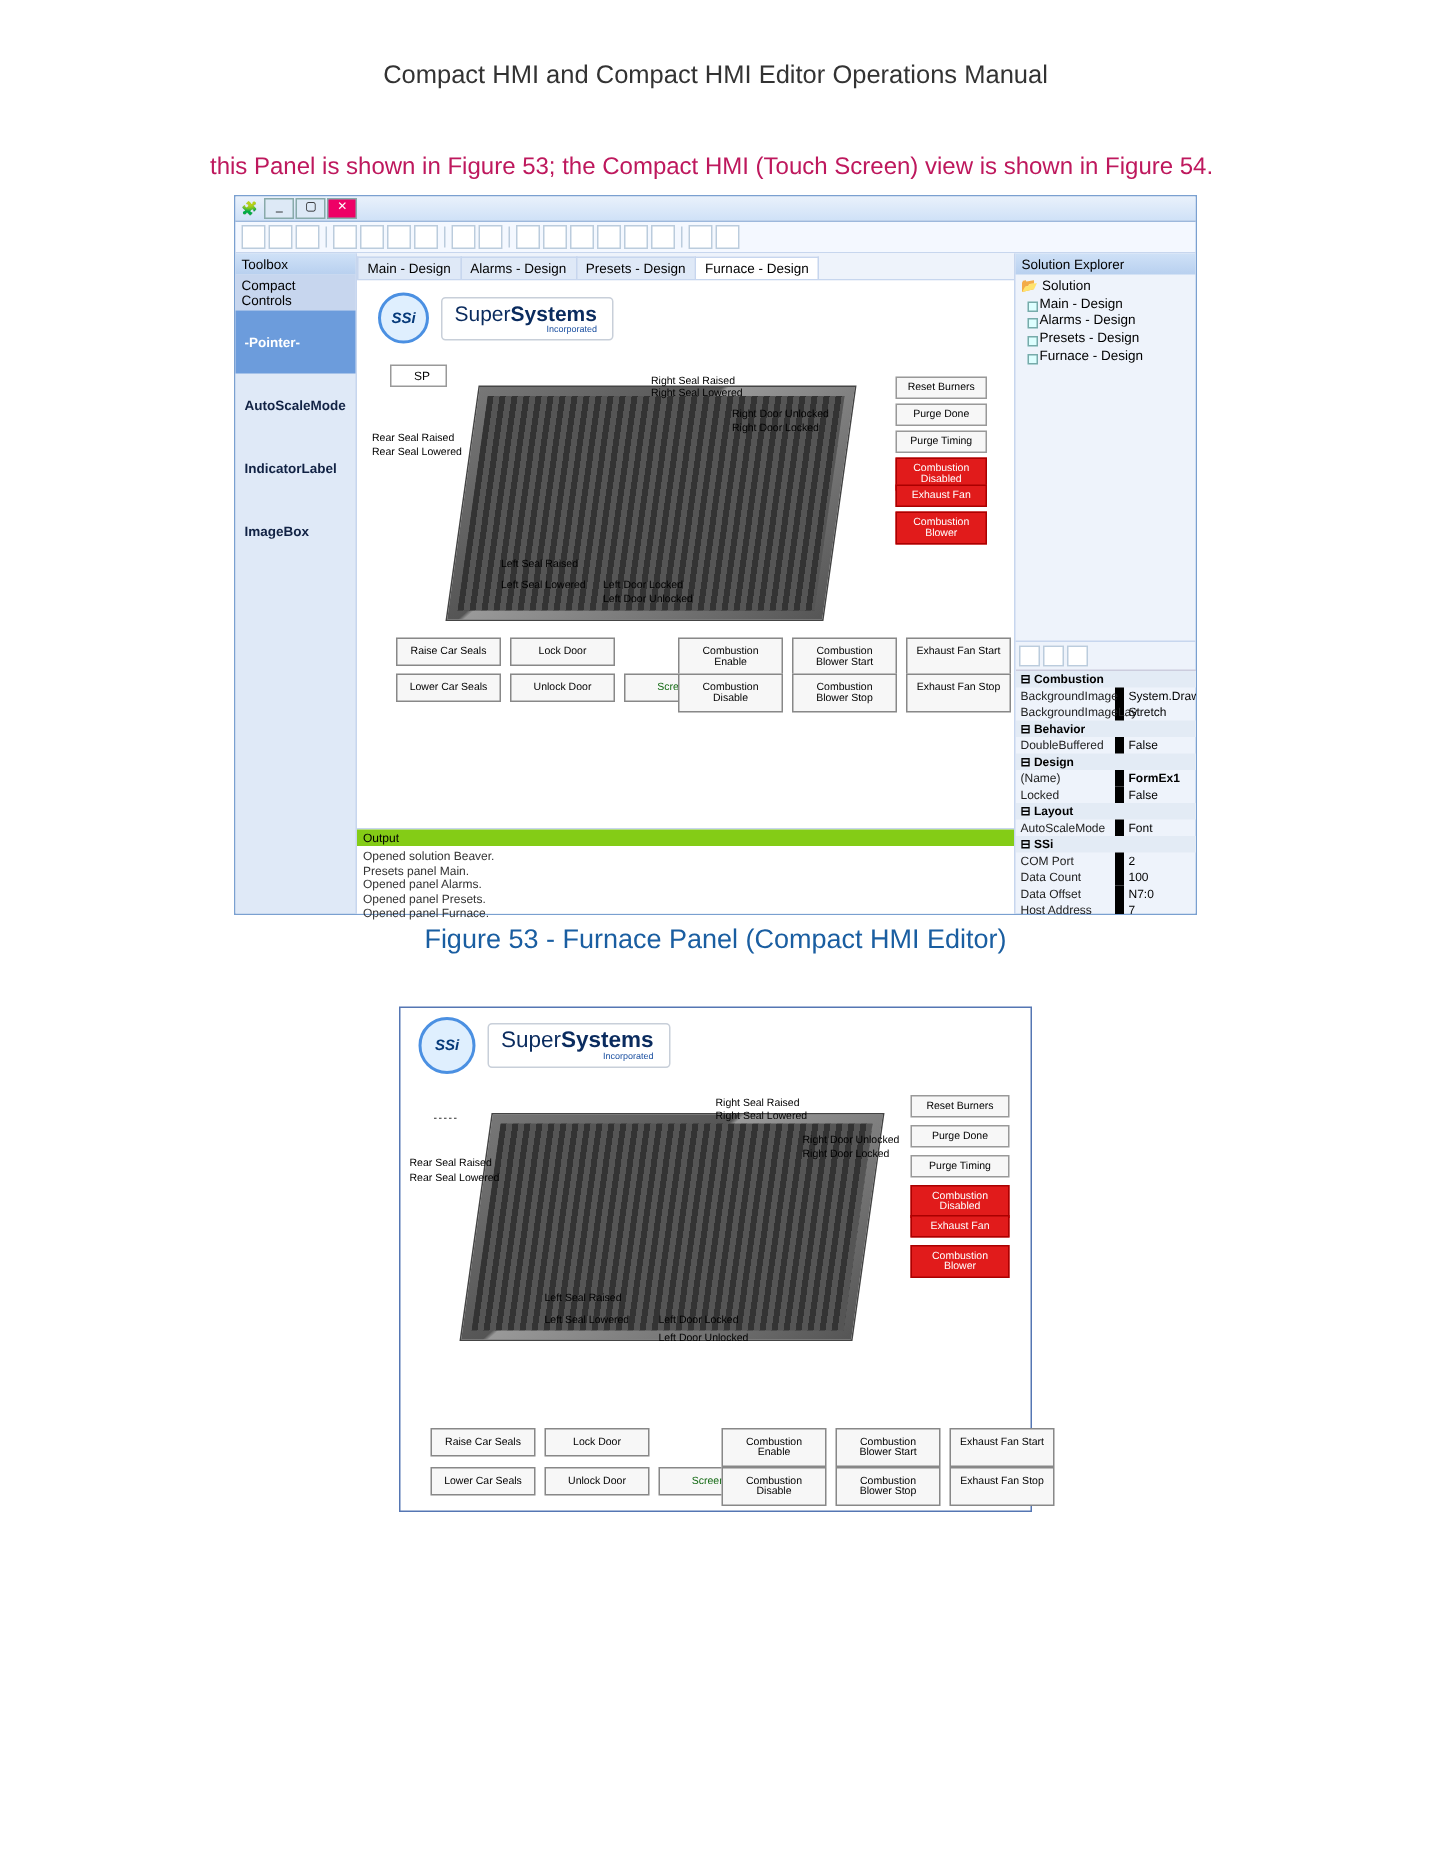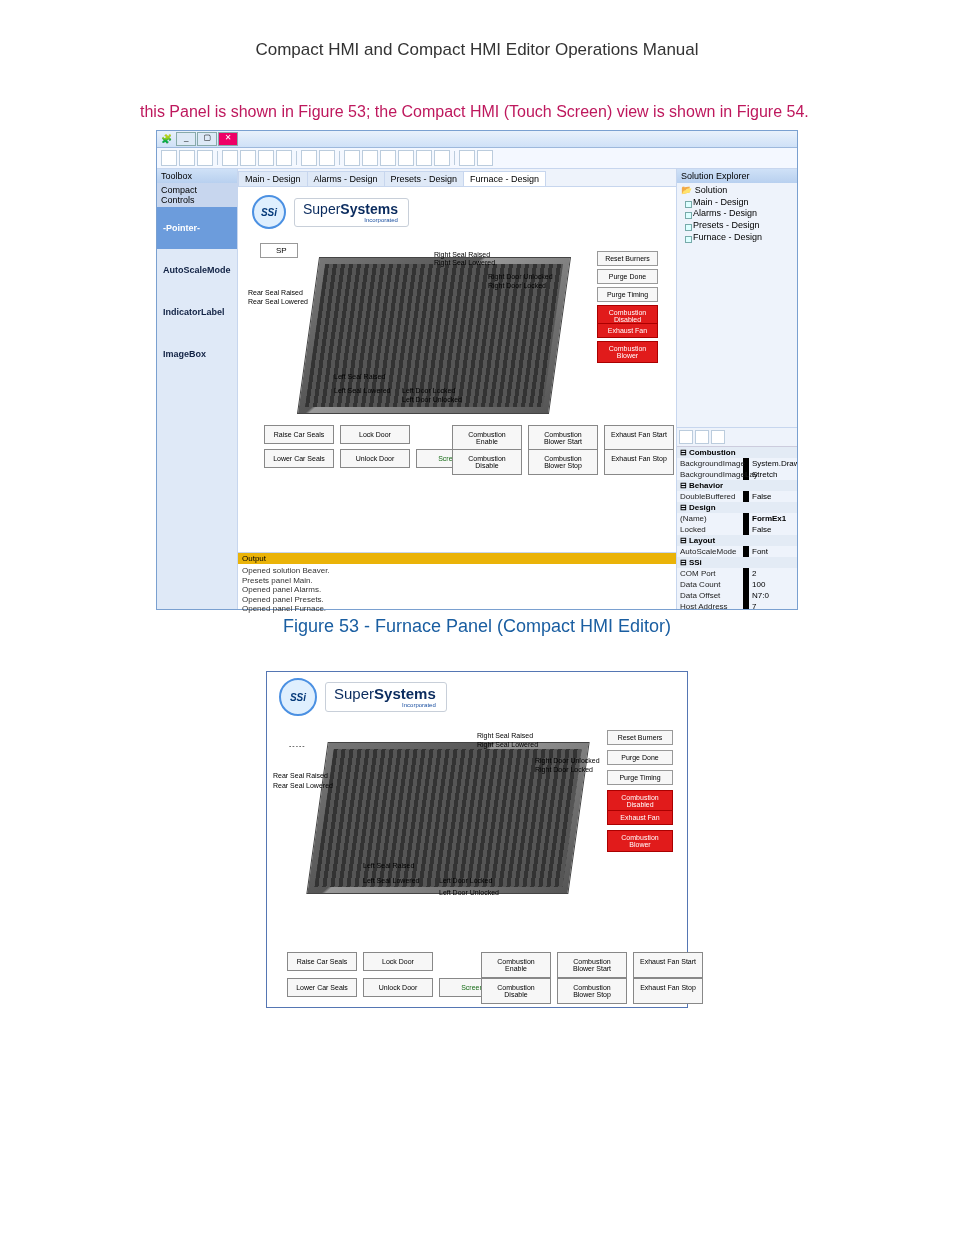--- a/index.html
+++ b/index.html
@@ -153,21 +153,21 @@
   .props-toolbar{ display:flex; gap:2px; padding:2px; border-bottom:1px solid #ccd;}
   .props-toolbar .pico{ width:12px; height:12px; border:1px solid #bcd; background:#fff;}
   .prop-row{ display:flex; font-size:8px;}
   .prop-row .k{ width:60px; padding:1px 3px; border-right:6px solid #000000; color:#222;}
   .prop-row .v{ flex:1; padding:1px 3px;}
   .prop-cat{ background:#e3ebf5; font-weight:600; padding:1px 3px; font-size:8px;}
 
   .output-panel{
     height:56px; border-top:1px solid #c7d6ee; background:#fff; font-size:8px;
   }
-  .output-panel .hdr{ background:#eab308; color:#000; padding:1px 4px;}
+  .output-panel .hdr{ background:#84cc16; color:#000; padding:1px 4px;}
   .output-panel .log{ padding:2px 4px; color:#333; line-height:1.2;}
 
   .fig-caption{
     text-align:center; color:#1a5ea1; font-size:18px; margin:6px 0 34px 0;
   }
 
   
   .touch {
     width:420px; margin:0 auto; border:1px solid #5576b3; background:#fff; font-size:8px; color:#000;
     position:relative; height:335px;

